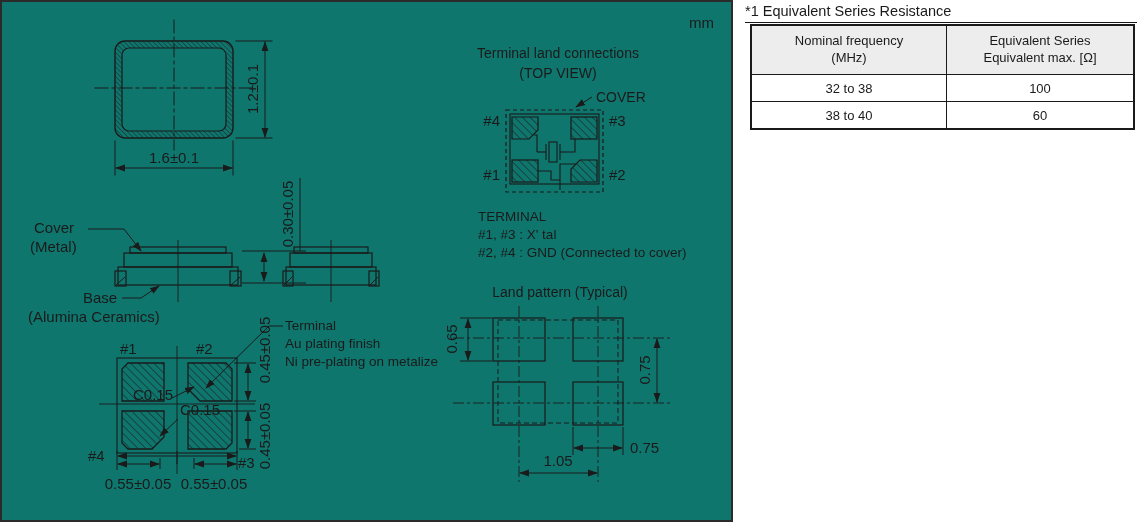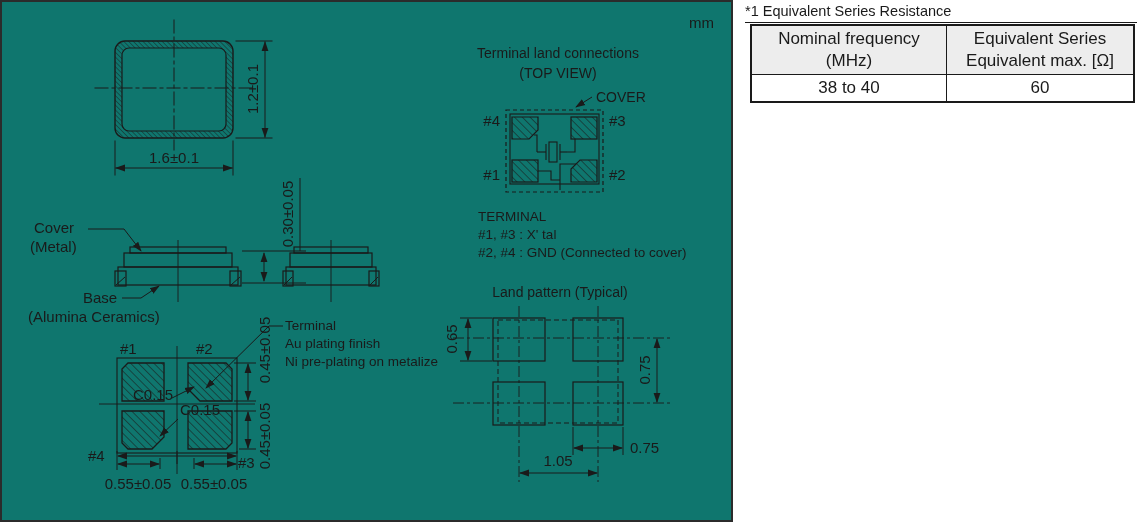--- a/index.html
+++ b/index.html
@@ -4,21 +4,21 @@
 <style>
   html,body{margin:0;padding:0;background:#fff;}
   body{width:1137px;height:528px;position:relative;font-family:"Liberation Sans",sans-serif;color:#1a1a1a;}
   .panel{position:absolute;left:0;top:0;width:729px;height:518px;border:2px solid #2b2b2b;background:#0f766e;}
   .panel svg{display:block;}
   svg text{fill:#1a1a1a;}
   .t15{font-size:15px;} .t14{font-size:14px;} .t13{font-size:13.5px;}
   .esr-title{position:absolute;left:745px;top:3px;width:392px;font-size:14.5px;
              border-bottom:1px solid #1a1a1a;padding-bottom:3px;}
   .esr-table{position:absolute;left:750px;top:24px;border-collapse:collapse;
-             background:#fff;font-size:17px;}
+             background:#fff;font-size:13px;}
   .esr-table th,.esr-table td{border:1px solid #1a1a1a;text-align:center;padding:0;}
   .esr-table table, .esr-table{border:2px solid #1a1a1a;}
   .esr-table th{background:#ededed;font-weight:normal;width:194px;height:48px;line-height:1.3;}
   .esr-table th.c2{width:186px;margin-left:44px;}
   .esr-table td{height:26px;}
 </style>
 </head>
 <body>
 
 <div class="panel">
@@ -239,17 +239,21 @@
         <span style="display:block">(MHz)</span>
       </th>
       <th class="c2">
         <span style="display:block">Equivalent Series</span>
         <span style="display:block">Equivalent max. [Ω]</span>
       </th>
     </tr>
   </thead>
   <tbody>
     <tr>
+      <td>32 to 38</td>
+      <td>100</td>
+    </tr>
+    <tr>
       <td>38 to 40</td>
       <td>60</td>
     </tr>
   </tbody>
 </table>
 
 </body></html>

